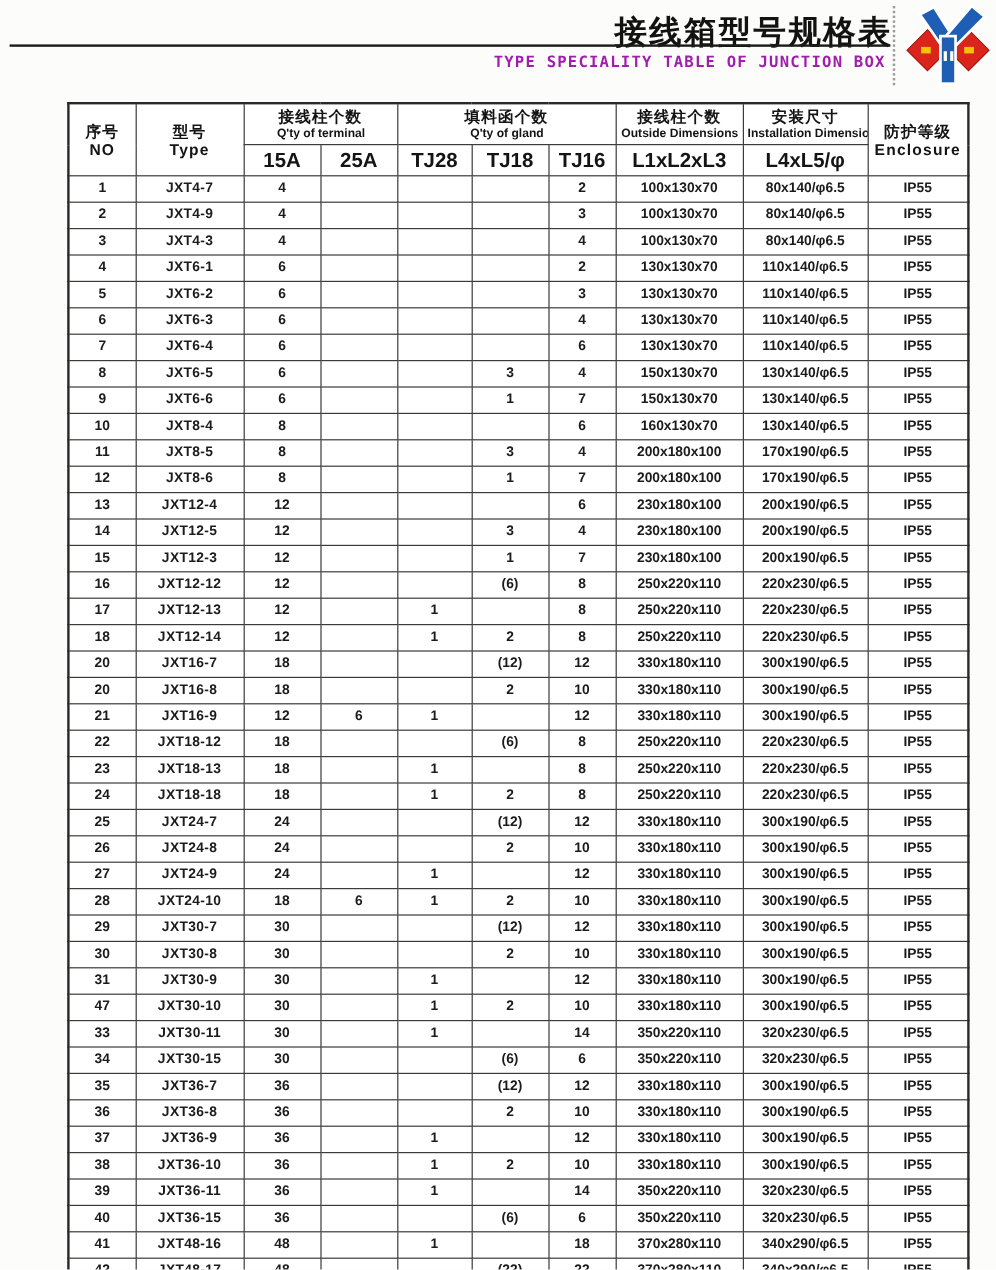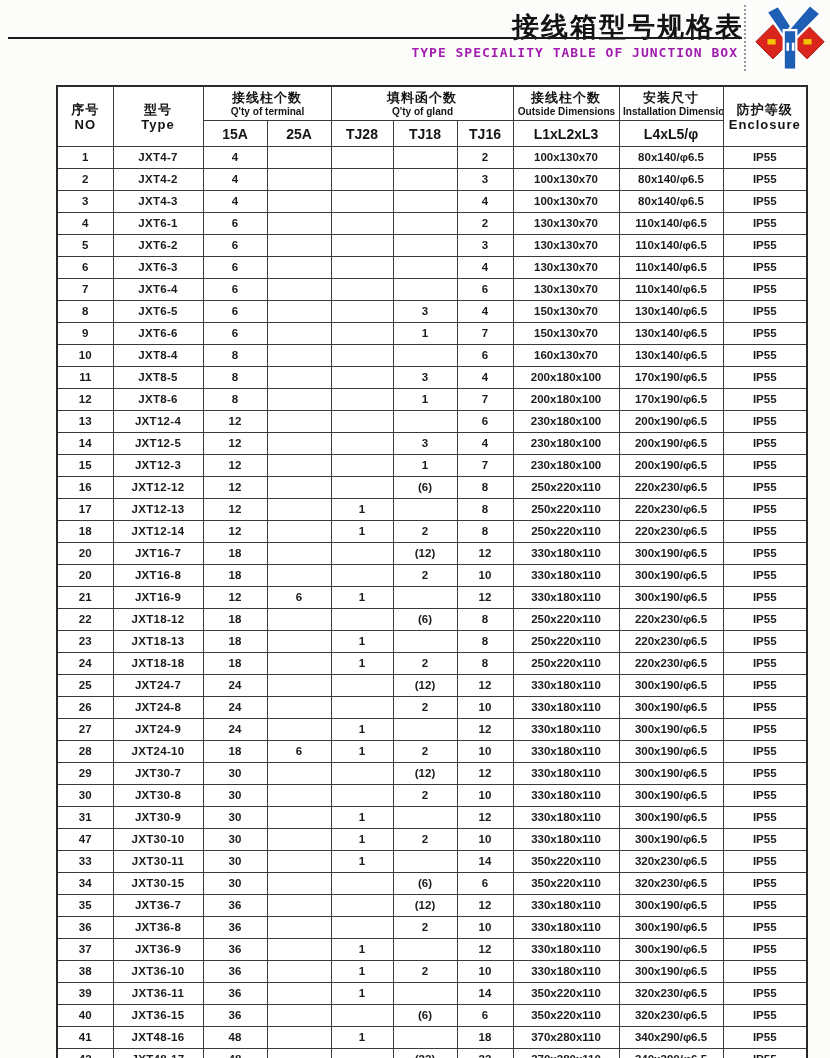--- a/index.html
+++ b/index.html
@@ -41,21 +41,21 @@
     border-collapse:collapse;table-layout:fixed;
     background:#fff;
   }
   table.spec th, table.spec td{
     border:1px solid #3d3a3a;
     text-align:center;vertical-align:middle;
     padding:0 1px;overflow:hidden;white-space:nowrap;
   }
   table.spec{border:2px solid #2a2828;}
   thead tr.hrow1 th{height:33px;}
-  thead tr.hrow2 th{height:25px;font-size:14px;font-weight:bold;}
+  thead tr.hrow2 th{height:25px;font-size:17px;font-weight:bold;}
   .hcn{display:block;font-size:13px;font-weight:bold;line-height:15px;letter-spacing:1px;}
   .hen{display:block;font-size:10.5px;font-weight:600;line-height:12px;letter-spacing:0;transform:scale(.96);}
   tbody td{
     font-size:11.5px;font-weight:bold;color:#1c1b1b;height:21px;line-height:21px;
   }
   tbody td.c-type{letter-spacing:.3px;}
   
   tbody tr td{border-top-color:#4a4344;}
 </style>
 </head>
@@ -146,21 +146,21 @@
           <td class="c-qty-25a"></td>
           <td class="c-tj28"></td>
           <td class="c-tj18"></td>
           <td class="c-tj16">2</td>
           <td class="c-outside-dim">100x130x70</td>
           <td class="c-install-dim">80x140/φ6.5</td>
           <td class="c-enclosure">IP55</td>
         </tr>
         <tr>
           <td class="c-no">2</td>
-          <td class="c-type">JXT4-2</td>
+          <td class="c-type">JXT4-9</td>
           <td class="c-qty-15a">4</td>
           <td class="c-qty-25a"></td>
           <td class="c-tj28"></td>
           <td class="c-tj18"></td>
           <td class="c-tj16">3</td>
           <td class="c-outside-dim">100x130x70</td>
           <td class="c-install-dim">80x140/φ6.5</td>
           <td class="c-enclosure">IP55</td>
         </tr>
         <tr>

